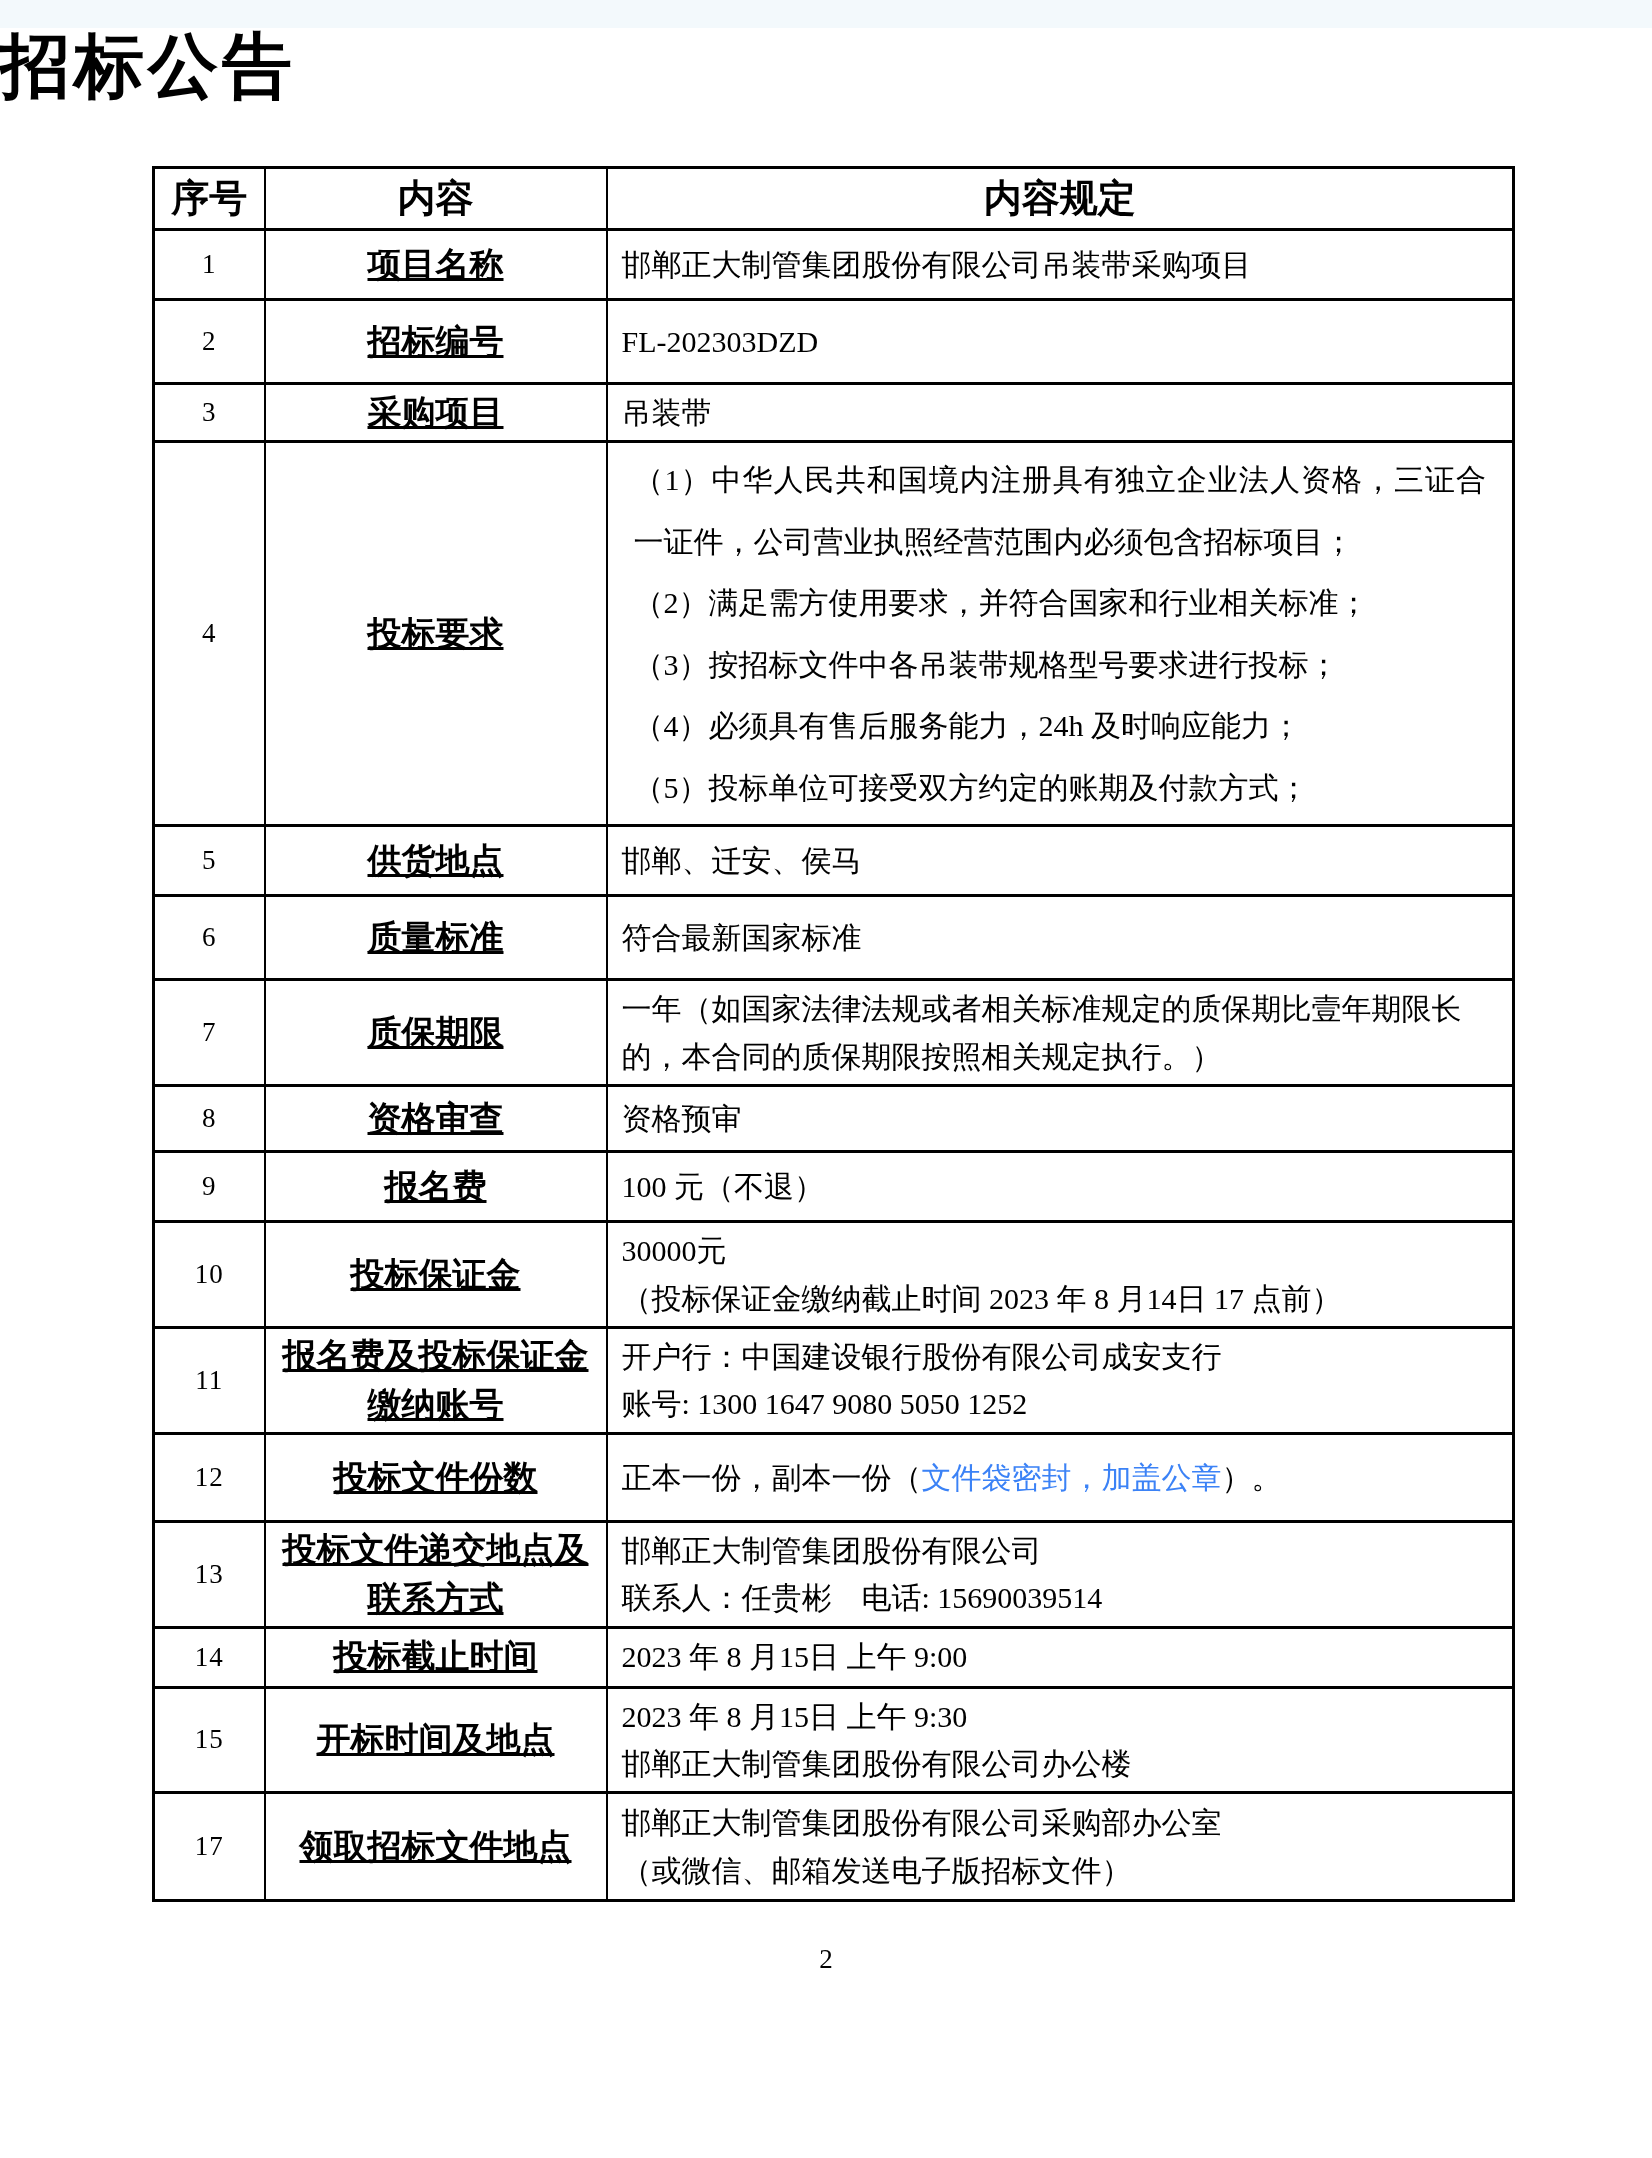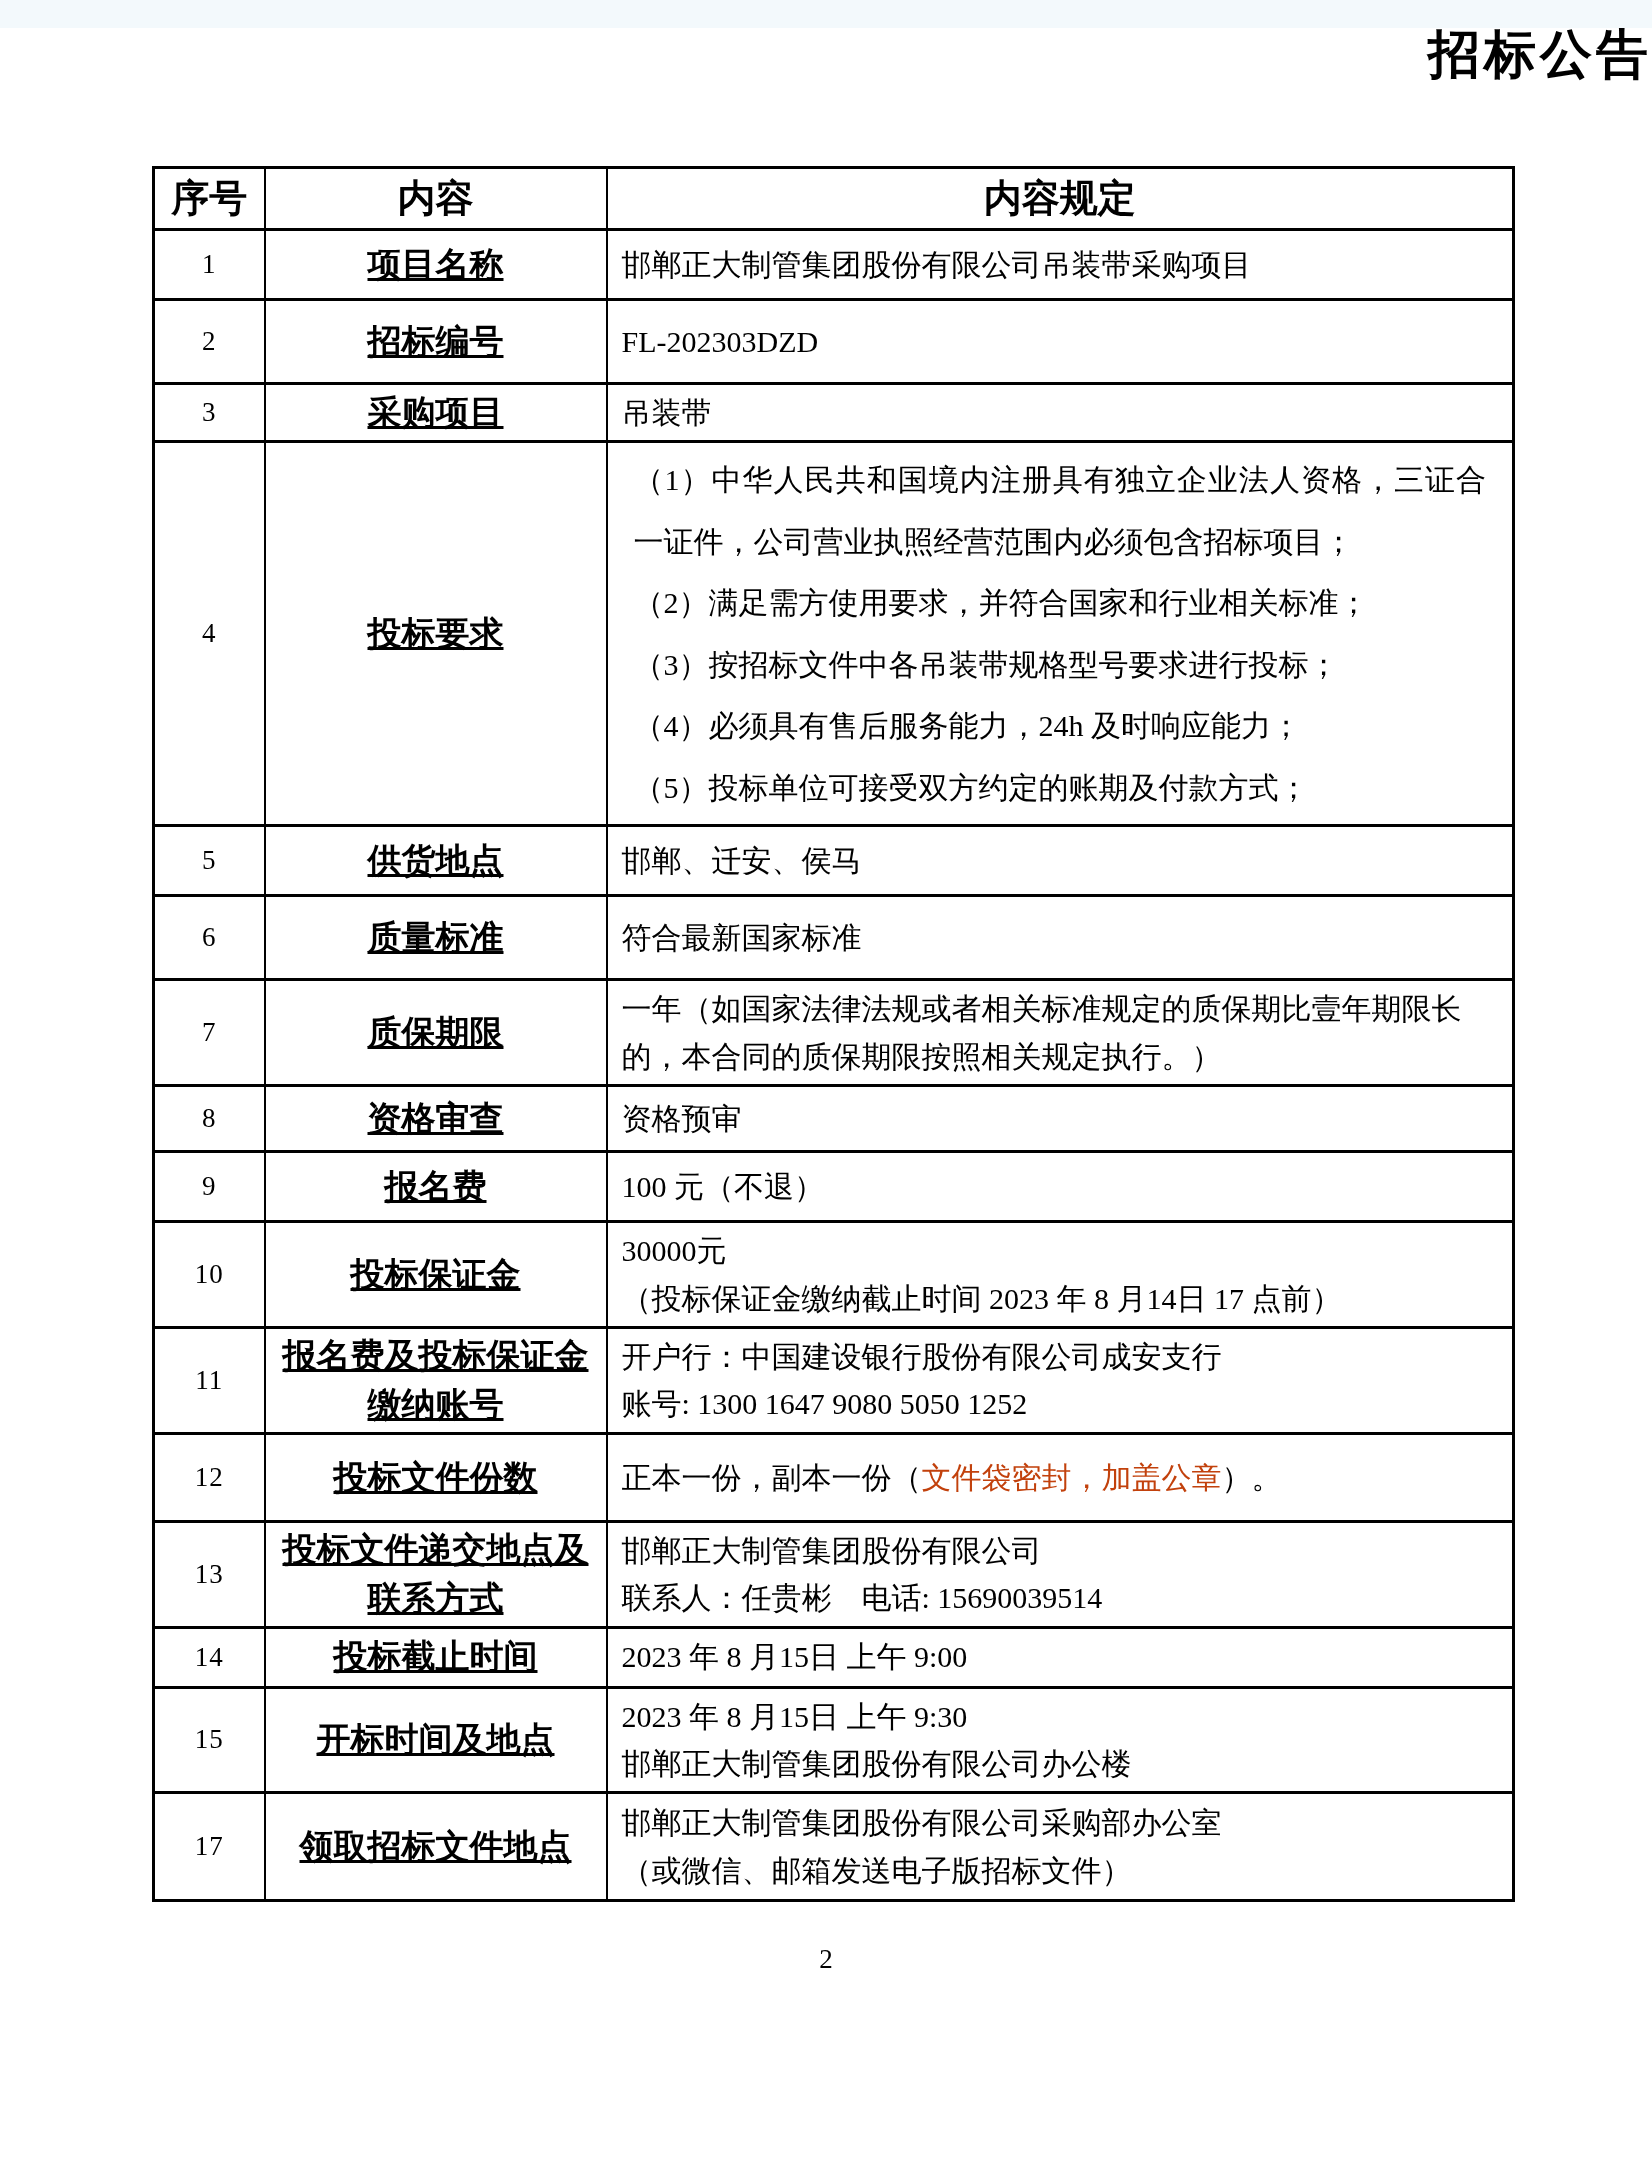--- a/index.html
+++ b/index.html
@@ -4,21 +4,21 @@
 <style>
   html,body{margin:0;padding:0;}
   body{
     width:1652px;height:2158px;position:relative;background:#ffffff;
     font-family:"Liberation Serif","DejaVu Serif",serif;color:#000;
     overflow:hidden;
   }
   .top-tint{position:absolute;top:0;left:0;width:100%;height:28px;background:#f3f9fc;}
   .doc-title{
     position:absolute;top:20px;left:0;width:100%;margin:0;
-    text-align:right;font-size:52px;font-weight:bold;letter-spacing:4px;
+    text-align:left;font-size:70px;font-weight:bold;letter-spacing:4px;
   }
   table.tender{
     position:absolute;left:152px;top:166px;width:1360px;
     border-collapse:collapse;table-layout:fixed;
     border:3px solid #000;
   }
   .tender th,.tender td{
     border:2px solid #000;border-top-width:3px;border-bottom-width:3px;
     vertical-align:middle;padding:2px 8px;
     overflow:hidden;
@@ -137,21 +137,21 @@
         <td class="c-label">报名费及投标保证金<br>缴纳账号</td>
         <td class="c-content">
           <div class="cline"><span>开户行：中国建设银行股份有限公司成安支行</span></div>
           <div class="cline"><span>账号: 1300 1647 9080 5050 1252</span></div>
         </td>
       </tr>
       <tr style="height: 88px;">
         <td class="c-no">12</td>
         <td class="c-label">投标文件份数</td>
         <td class="c-content">
-          <div class="cline"><span>正本一份，副本一份（</span><span style="color: #c2410c;">文件袋密封，加盖公章</span><span>）。</span></div>
+          <div class="cline"><span>正本一份，副本一份（</span><span style="color: #3b82f6;">文件袋密封，加盖公章</span><span>）。</span></div>
         </td>
       </tr>
       <tr style="height: 104px;">
         <td class="c-no">13</td>
         <td class="c-label">投标文件递交地点及<br>联系方式</td>
         <td class="c-content">
           <div class="cline"><span>邯郸正大制管集团股份有限公司</span></div>
           <div class="cline"><span>联系人：任贵彬　电话: 15690039514</span></div>
         </td>
       </tr>

